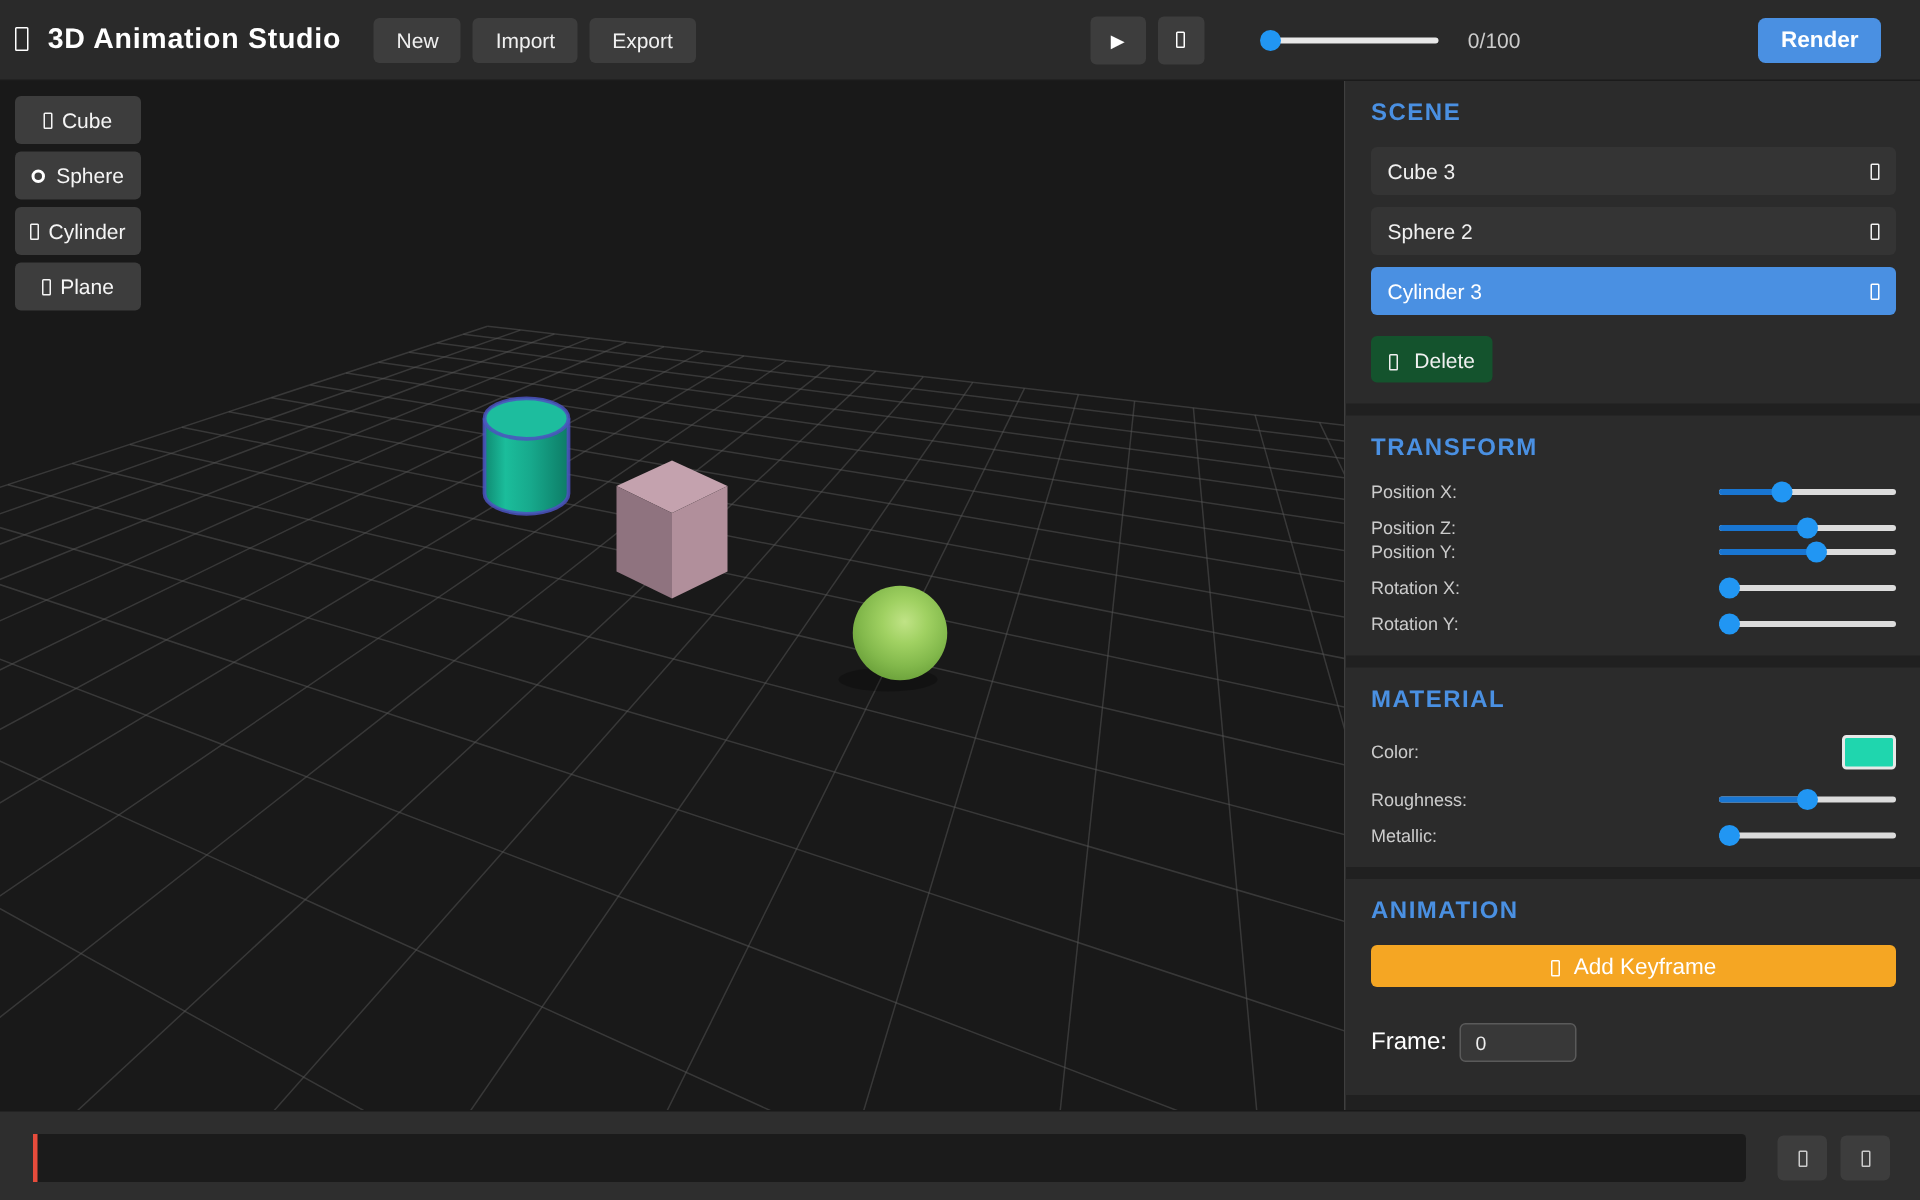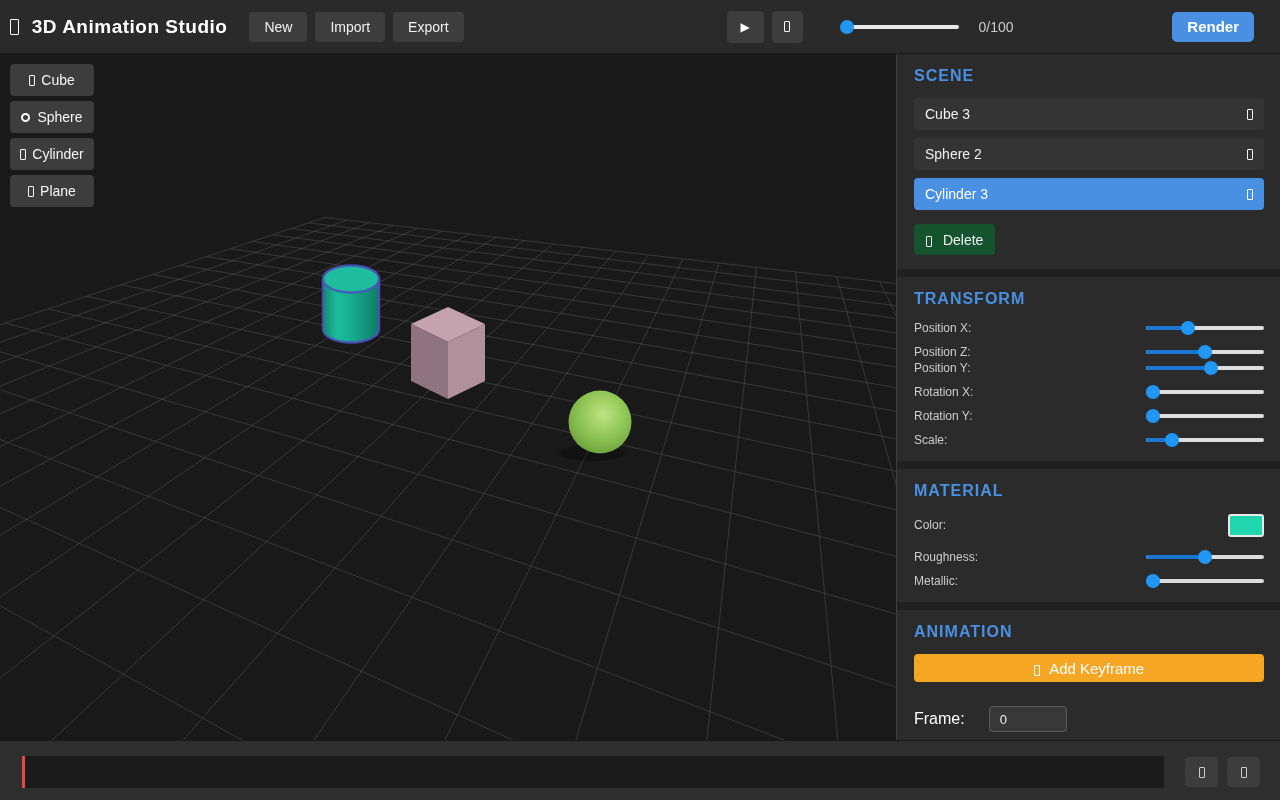--- a/index.html
+++ b/index.html
@@ -77,21 +77,21 @@
     border-radius:2px; width:0; }
   .s-thumb { position:absolute; top:0; width:14px; height:14px; border-radius:50%;
     background:#2196f3; transform:translateX(-50%); left:0; }
 
   .color-row { display:flex; align-items:center; margin-bottom:13px; height:24px; }
   .color-swatch { width:36px; height:23px; border:2px solid #e8e8e8; border-radius:3px;
     flex:none; cursor:pointer; }
 
   .keyframe-btn { width:100%; height:28px; background:#f5a623; color:#fff; border:none;
     border-radius:4px; font-size:15px; font-family:inherit; cursor:pointer; margin-bottom:24px; }
-  .frame-row { display:flex; align-items:center; margin-bottom:8px;gap:16px; }
+  .frame-row { display:flex; align-items:center; margin-bottom:8px; }
   .frame-label { font-size:16px; color:#fff; margin-right:8px; }
   .frame-input { width:78px; height:26px; background:#383838; color:#eee;
     border:1px solid #5a5a5a; border-radius:4px; font-size:13px; font-family:inherit;
     padding:0 0 0 10px; }
 
   
   .bottombar { position:absolute; top:740px; left:0; width:1280px; height:60px;
     background:#2e2e2e; border-top:1px solid #191919; }
   .timeline { position:absolute; left:22px; top:15px; width:1142px; height:32px;
     background:#1b1b1b; border-radius:3px; cursor:pointer; }
@@ -291,28 +291,20 @@
       </div>
     </div>
     <div class="prop-row">
       <span class="prop-label">Rotation Y:</span>
       <div class="slider">
         <div class="s-track"></div>
           <div class="s-fill" style="width: 6%;"></div>
         <div class="s-thumb" style="left: max(6%, 6px);"></div>
       </div>
     </div>
-    <div class="prop-row">
-      <span class="prop-label">Scale:</span>
-      <div class="slider">
-        <div class="s-track"></div>
-          <div class="s-fill" style="width: 22%;"></div>
-        <div class="s-thumb" style="left: max(22%, 6px);"></div>
-      </div>
-    </div>
   </div>
 
   <div class="card">
     <div class="sec-header">MATERIAL</div>
     <div class="color-row">
       <span class="prop-label">Color:</span>
       <div class="color-swatch" style="background: rgb(31, 214, 174);"></div>
     </div>
     <div class="prop-row">
       <span class="prop-label">Roughness:</span>

